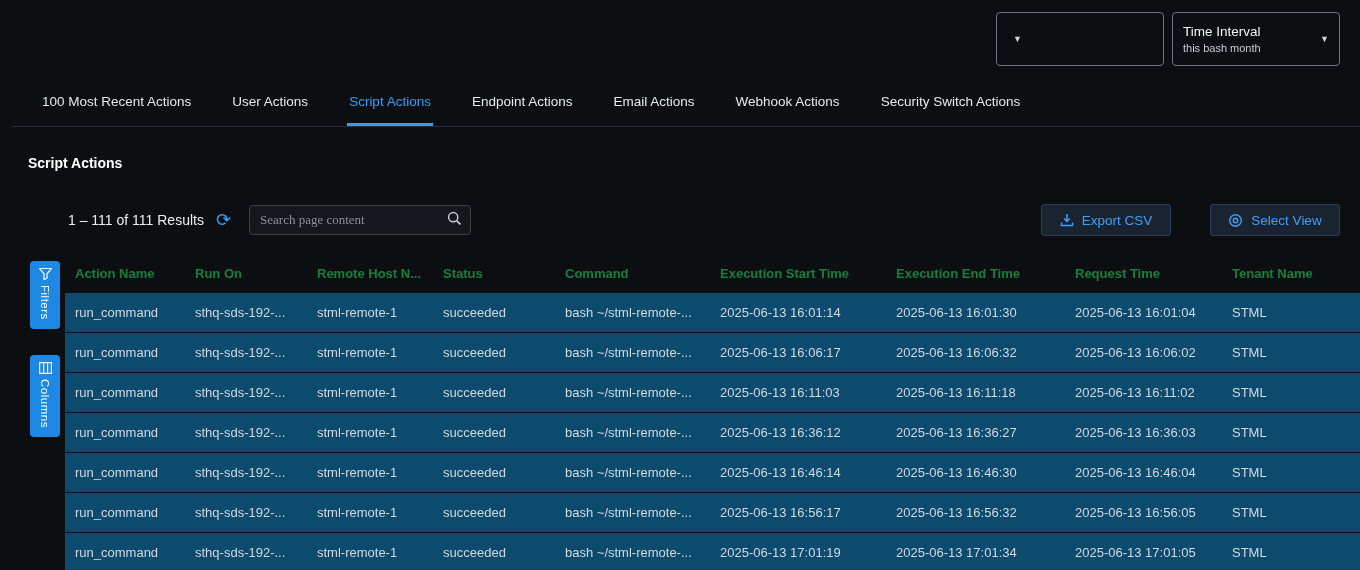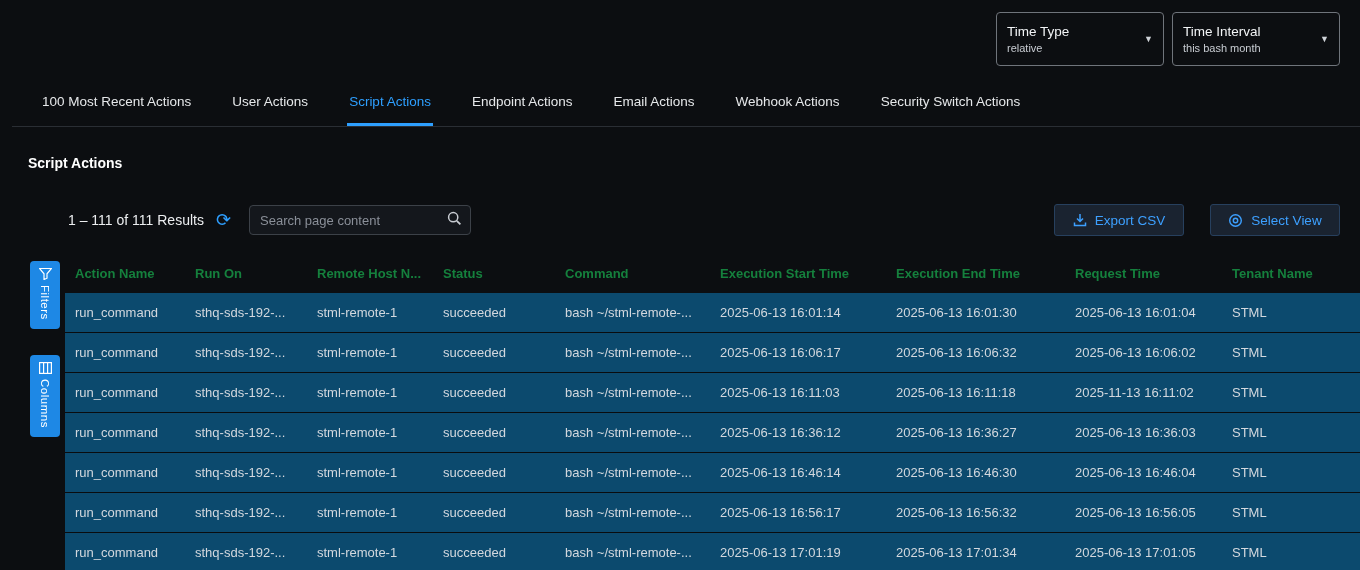--- a/index.html
+++ b/index.html
@@ -90,25 +90,25 @@
     border:1px solid #3c4148;
     border-radius:4px;
     display:flex; align-items:center;
     padding:0 8px 0 10px;
   }
   .search-box input {
     flex:1;
     background:transparent;
     border:none; outline:none;
     color:#d6dade;
-    font-family:Liberation Sans, sans-serif;
+    font-family:Liberation Serif, serif;
     font-size:13px;
   }
   .search-box input::placeholder { color:#8a8f98; }
-  .btn-group { margin-left:auto; display:flex; gap:26px; }
+  .btn-group { margin-left:auto; display:flex; gap:39px; }
   .tool-btn {
     height:32px;
     min-width:130px;
     background:#1a2330;
     border:1px solid #27405e;
     border-radius:3px;
     color:#3da0ff;
     font-size:13.5px;
     display:flex; align-items:center; justify-content:center;
     gap:8px;
@@ -168,24 +168,20 @@
     color:#d3d8de;
     padding-left:10px;
     white-space:nowrap; overflow:hidden;
   }
 </style>
 </head>
 <body style="--accent: #2e9fff; --rail: #1e88e5;">
 
 <div class="topbar">
   <div class="dropdown">
-    <div class="dd-text">
-      <div class="dd-label">Time Type</div>
-      <div class="dd-value">relative</div>
-    </div>
     <div class="caret">▼</div>
   </div>
   <div class="dropdown">
     <div class="dd-text">
       <div class="dd-label">Time Interval</div>
       <div class="dd-value">this bash month</div>
     </div>
     <div class="caret">▼</div>
   </div>
 </div>
@@ -294,21 +290,21 @@
           <div class="td">STML</div>
         </div>
         <div class="tr">
           <div class="td">run_command</div>
           <div class="td">sthq-sds-192-...</div>
           <div class="td">stml-remote-1</div>
           <div class="td">succeeded</div>
           <div class="td">bash ~/stml-remote-...</div>
           <div class="td">2025-06-13 16:11:03</div>
           <div class="td">2025-06-13 16:11:18</div>
-          <div class="td">2025-11-13 16:11:02</div>
+          <div class="td">2025-06-13 16:11:02</div>
           <div class="td">STML</div>
         </div>
         <div class="tr">
           <div class="td">run_command</div>
           <div class="td">sthq-sds-192-...</div>
           <div class="td">stml-remote-1</div>
           <div class="td">succeeded</div>
           <div class="td">bash ~/stml-remote-...</div>
           <div class="td">2025-06-13 16:36:12</div>
           <div class="td">2025-06-13 16:36:27</div>

